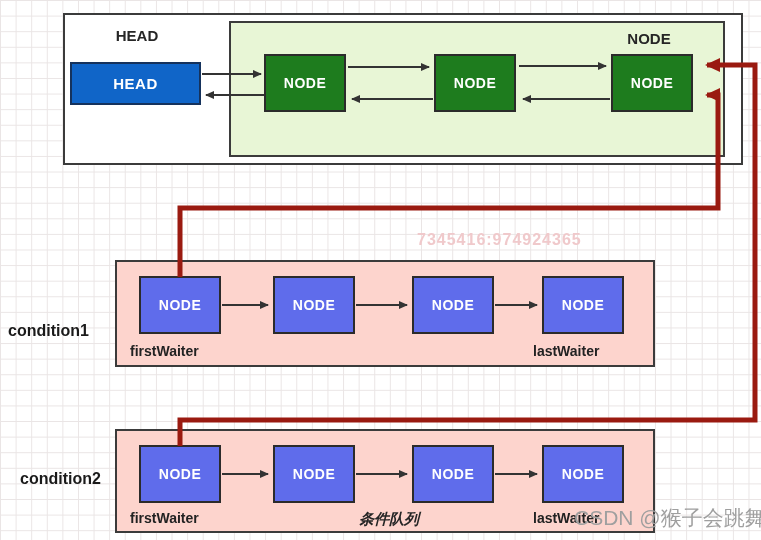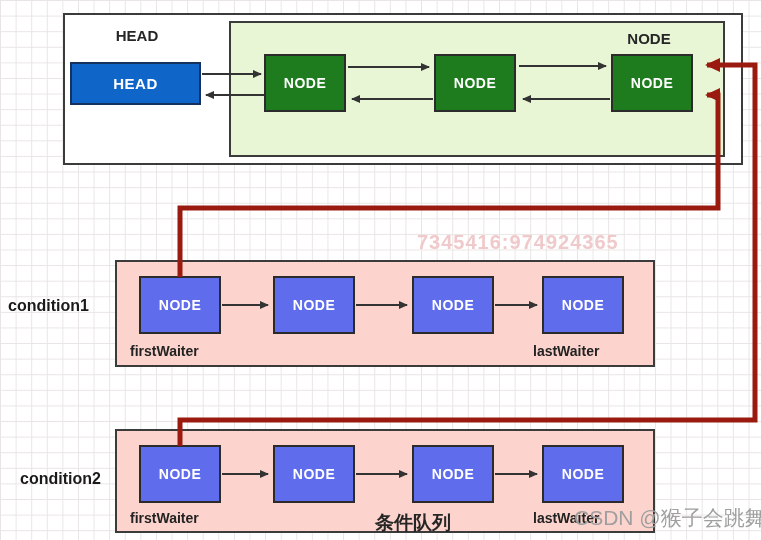--- a/index.html
+++ b/index.html
@@ -35,22 +35,22 @@
     font-weight:bold;font-size:14px;display:flex;align-items:center;justify-content:center;
     letter-spacing:.5px;
   }
   .gnode{background:var(--green-node);top:54px;}
   .vnode{background:var(--violet-node);}
   .cond-box{width:540px;background:var(--pink-bg);border:2px solid var(--box-border);left:115px;}
   .cond1-box{top:260px;height:107px;}
   .cond2-box{top:429px;height:104px;}
   .waiter{color:#222;font-weight:bold;font-size:14px;text-align:left;width:100px;}
   .cond-label{color:#1a1a1a;font-weight:bold;font-size:16px;}
-  .cq-label{left:353px;top:510px;width:120px;font-size:19px;}
-  .wm-num{left:417px;top:231px;color:var(--wm-pink);font-size:20px;font-weight:bold;letter-spacing:1px;}
+  .cq-label{left:329px;top:510px;width:120px;font-size:15px;font-style:italic;}
+  .wm-num{left:417px;top:231px;color:var(--wm-pink);font-size:16px;font-weight:bold;letter-spacing:1px;}
   .wm-csdn{left:574px;top:504px;color:var(--wm-gray);font-size:21px;z-index:10;white-space:nowrap;}
   svg.overlay{position:absolute;left:0;top:0;width:761px;height:540px;pointer-events:none;z-index:5;}
   .k{stroke:#333;stroke-width:2;fill:none;marker-end:url(#arrow-black);}
   .r{stroke:var(--red-line);stroke-width:5;fill:none;stroke-linejoin:miter;marker-end:url(#arrow-red);}
   .rf{fill:var(--red-line);}
 </style>
 </head>
 <body>
 
 <div class="canvas">
@@ -59,21 +59,21 @@
   <div class="abs caption head-outer-label">HEAD</div>
   <div class="abs green-box"></div>
   <div class="abs caption tail-label">NODE</div>
   <div class="abs head-box">HEAD</div>
 
   <div class="abs node gnode" style="left:264px;">NODE</div>
   <div class="abs node gnode" style="left:434px;">NODE</div>
   <div class="abs node gnode" style="left:611px;">NODE</div>
 
   <div class="abs cond-box cond1-box"></div>
-  <div class="abs cond-label" style="left:8px;top:297px;">condition1</div>
+  <div class="abs cond-label" style="left:8px;top:322px;">condition1</div>
   <div class="abs node vnode" style="left:139px;top:276px;">NODE</div>
   <div class="abs node vnode" style="left:273px;top:276px;">NODE</div>
   <div class="abs node vnode" style="left:412px;top:276px;">NODE</div>
   <div class="abs node vnode" style="left:542px;top:276px;">NODE</div>
   <div class="abs waiter" style="left:130px;top:343px;">firstWaiter</div>
   <div class="abs waiter" style="left:533px;top:343px;">lastWaiter</div>
 
   <div class="abs cond-box cond2-box"></div>
   <div class="abs cond-label" style="left:20px;top:470px;">condition2</div>
   <div class="abs node vnode" style="left:139px;top:445px;">NODE</div>

